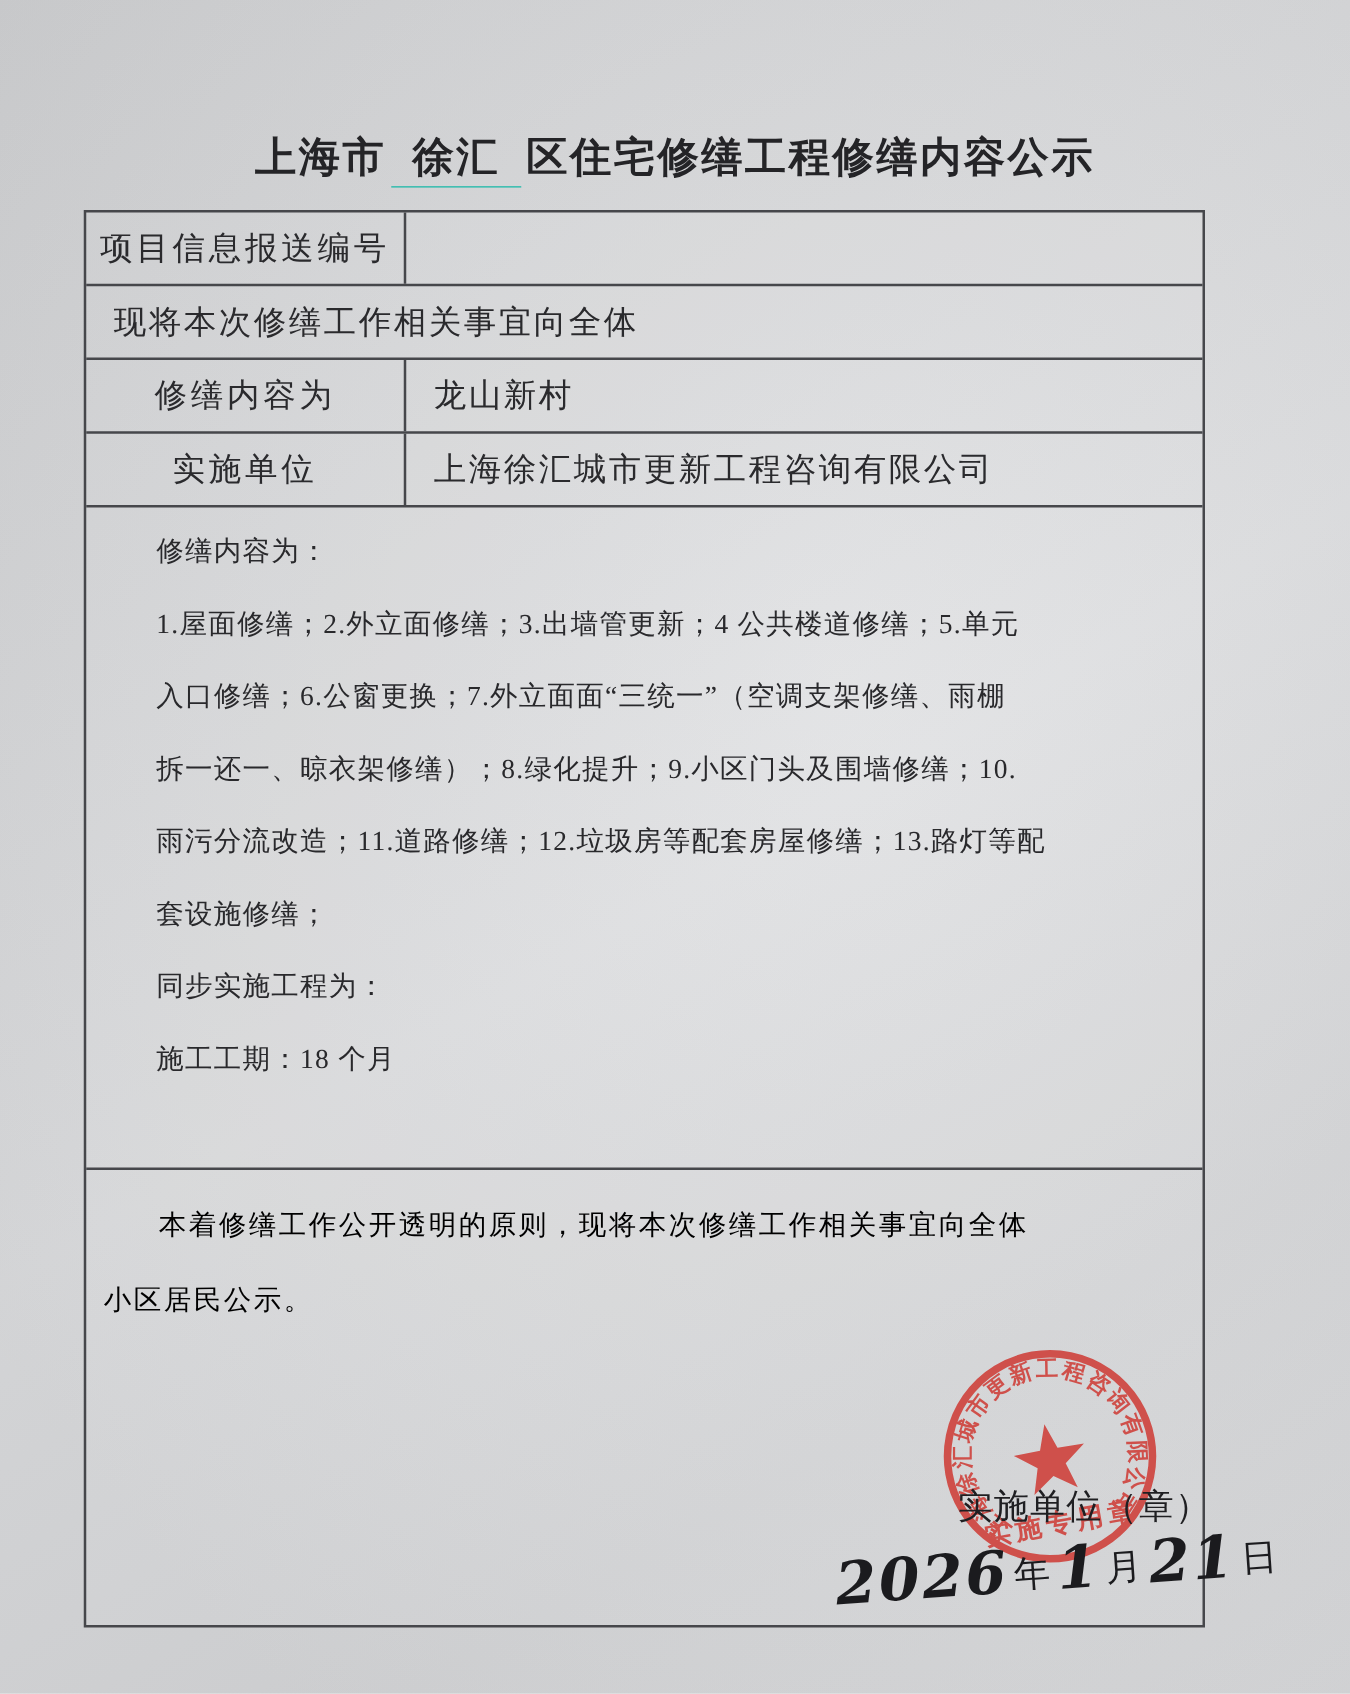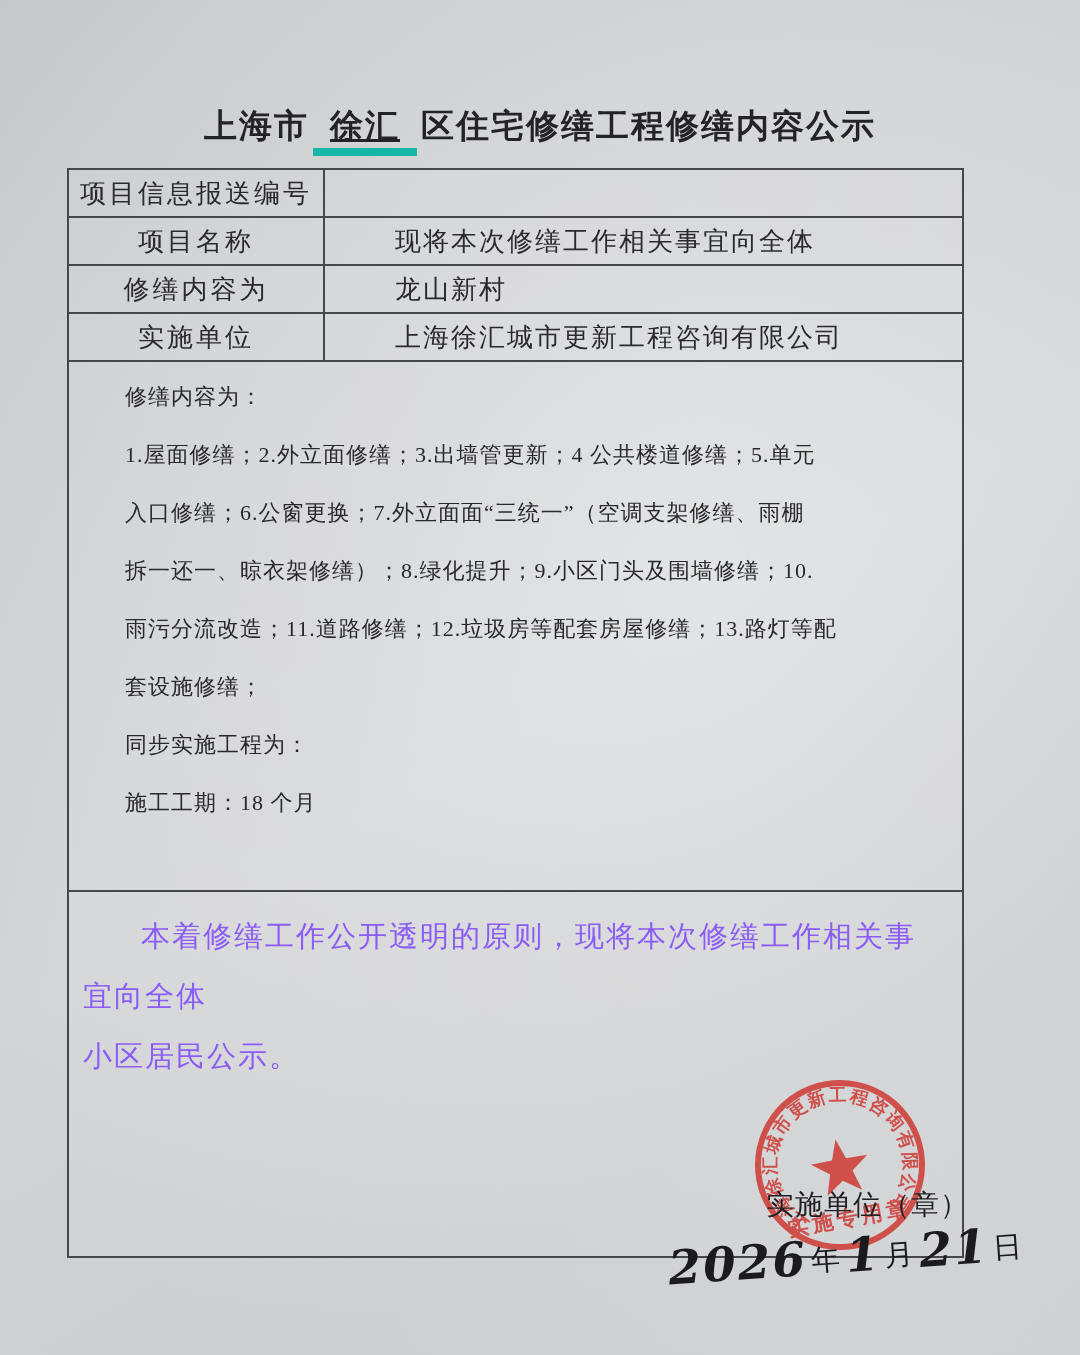--- a/index.html
+++ b/index.html
@@ -14,45 +14,45 @@
   .paper::before{
     content:"";position:absolute;inset:0;pointer-events:none;
     background:radial-gradient(ellipse at 62% 40%, rgba(255,255,255,.14), rgba(0,0,0,.05) 85%);
   }
   .title{
     position:absolute;top:104px;left:0;width:100%;
     text-align:center;font-size:33px;font-weight:bold;letter-spacing:2px;
     color:#242427;margin:0;
   }
   .title .u{
-    display:inline-block;border-bottom:8px solid #14b8a6;
-    padding:0 17px 2px 17px;margin:0 4px;line-height:1.15;text-decoration:underline;
+    display:inline-block;border-bottom:1px solid #14b8a6;
+    padding:0 17px 2px 17px;margin:0 4px;line-height:1.15;
   }
   .table{
     position:absolute;left:67px;top:168px;width:897px;
     border:2px solid #46474b;box-sizing:border-box;
     background:rgba(255,255,255,0.05);
   }
-  .irow{display:flex;height:48px;border-bottom:2px solid #46474b;box-sizing:border-box;gap:48px;}
+  .irow{display:flex;height:59px;border-bottom:2px solid #46474b;box-sizing:border-box;}
   .lcell{
     width:256px;flex:0 0 256px;border-right:2px solid #46474b;box-sizing:border-box;
     display:flex;align-items:center;justify-content:center;
     font-size:26px;letter-spacing:3px;color:#2a2a2d;
   }
   .vcell{
     flex:1;display:flex;align-items:center;padding-left:22px;
     font-size:26px;letter-spacing:2px;color:#2a2a2d;
   }
   .content-cell{
     height:530px;box-sizing:border-box;border-bottom:2px solid #46474b;
     padding:6px 14px 0 12px;
   }
   .cline{font-size:22px;line-height:58px;letter-spacing:1px;white-space:nowrap;color:#29292c;margin-left:44px;}
   .notice-cell{height:364px;box-sizing:border-box;padding:14px 16px 0 14px;position:relative;}
-  .nline{font-size:29px;line-height:60px;letter-spacing:2px;color:#8b5cf6;}
+  .nline{font-size:22px;line-height:60px;letter-spacing:2px;color:#000000;}
   .nline.indent{text-indent:2em;}
   
   .seal{
     position:absolute;left:752px;top:1077px;width:176px;height:176px;
     opacity:.88;z-index:3;
   }
   .sig-label{
     position:absolute;left:766px;top:1186px;z-index:4;
     font-size:28px;letter-spacing:1px;color:#1f1f22;white-space:nowrap;
   }
@@ -72,21 +72,20 @@
   <h1 class="title"><span>上海市</span><span class="u">徐汇</span><span>区住宅修缮工程修缮内容公示</span></h1>
 
   <div class="table">
 
     <div class="irow">
       <div class="lcell">项目信息报送编号</div>
       <div class="vcell"></div>
     </div>
 
     <div class="irow">
-      <div class="lcell">项目名称</div>
       <div class="vcell">现将本次修缮工作相关事宜向全体</div>
     </div>
 
     <div class="irow">
       <div class="lcell">修缮内容为</div>
       <div class="vcell">龙山新村</div>
     </div>
 
     <div class="irow">
       <div class="lcell">实施单位</div>

